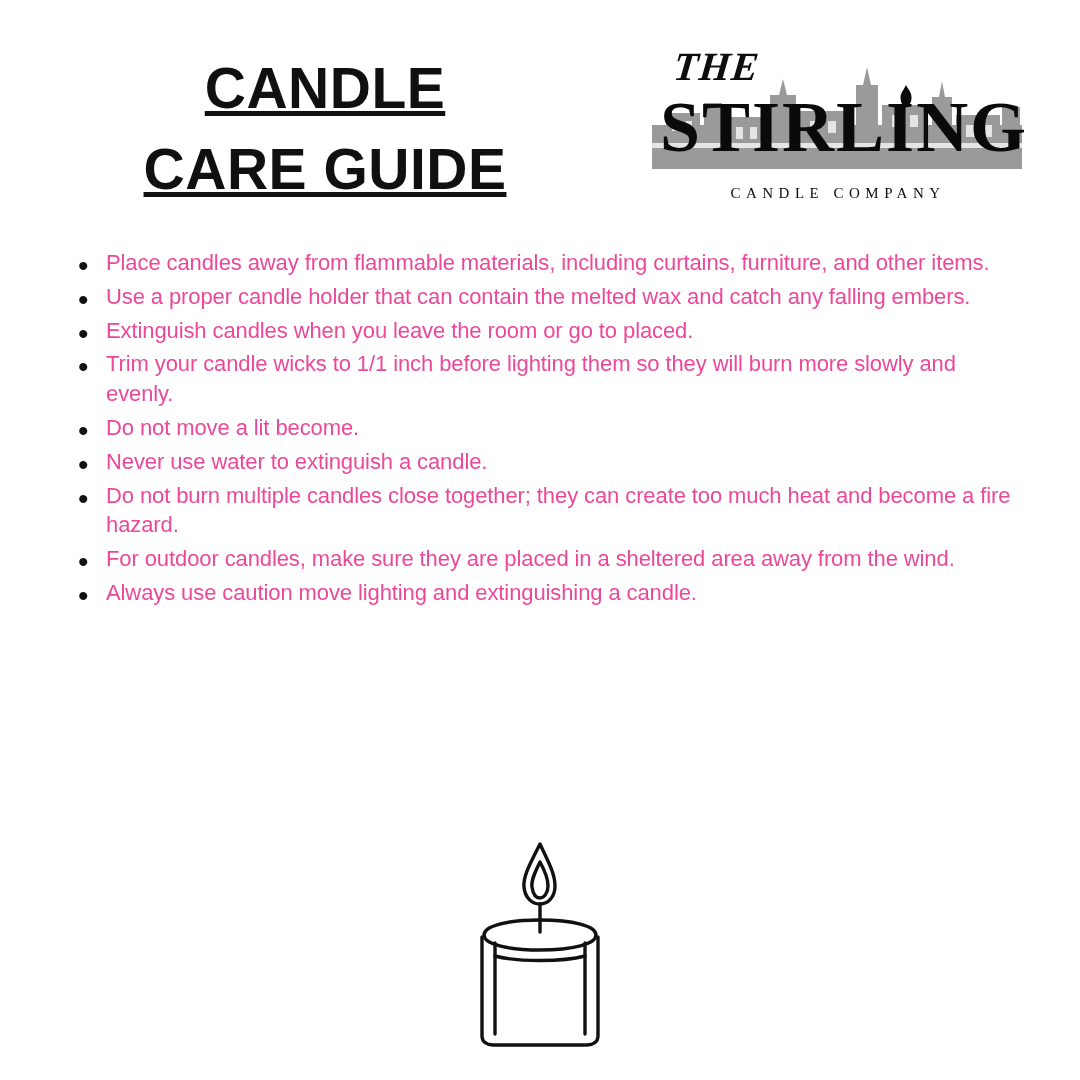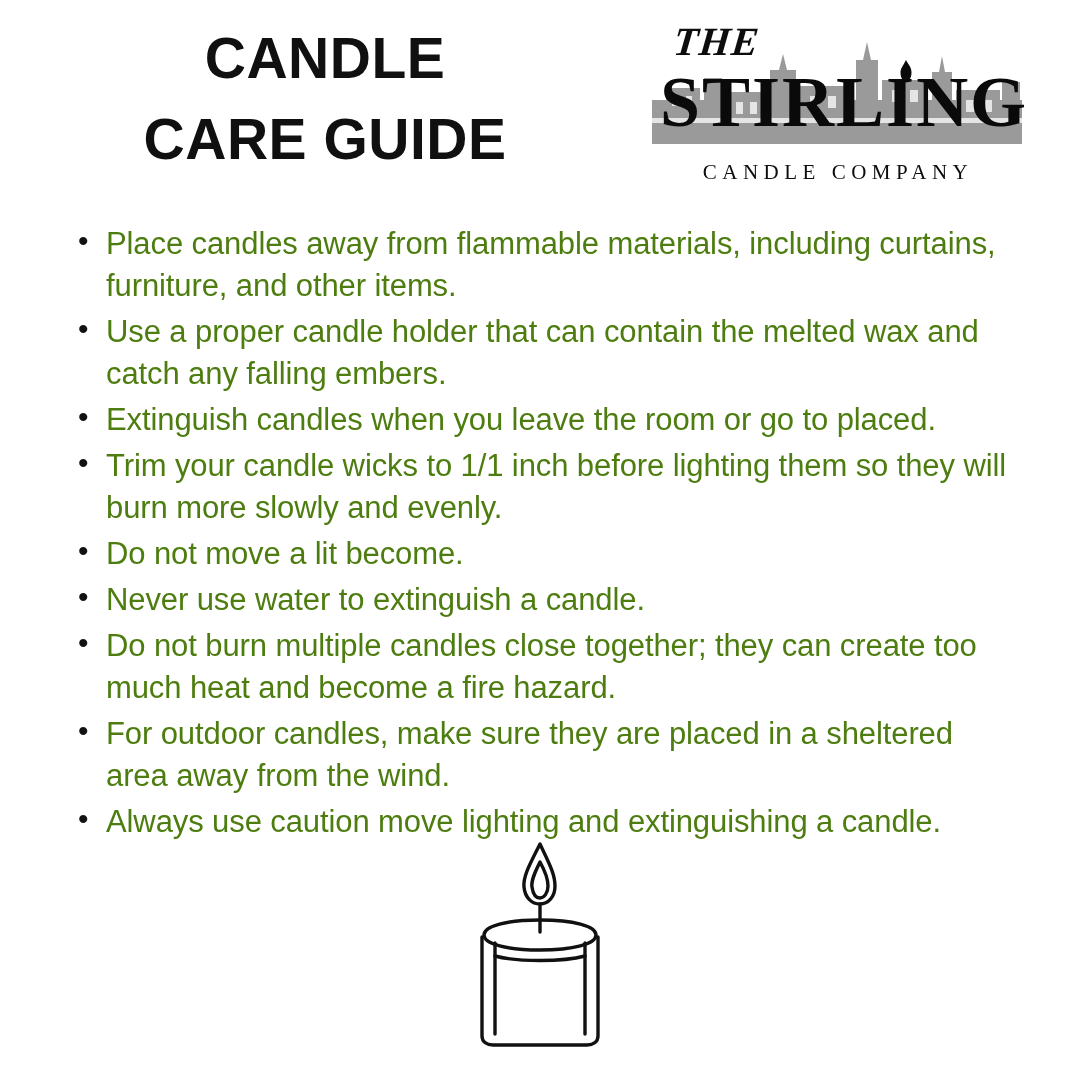--- a/index.html
+++ b/index.html
@@ -18,24 +18,25 @@
 
   .page {
     position: absolute;
     inset: 0;
     padding: 0;
   }
 
   
   .header {
     display: flex;
-    align-items: flex-start;
+    align-items: center;
     justify-content: space-between;
-    padding: 10px 58px 0 60px;
+    padding: 35px 58px 0 60px;
     box-sizing: border-box;
+    text-decoration: underline;
   }
 
   .title-block {
     flex: 0 0 auto;
     padding-top: 8px;
     width: 540px;
   }
 
   .title-line {
     font-family: "Liberation Sans", sans-serif;
@@ -91,44 +92,44 @@
     color: #0a0a0a;
     letter-spacing: 2px;
   }
   .logo-sub {
     position: absolute;
     left: 8px;
     top: 146px;
     width: 356px;
     text-align: center;
     font-family: "Liberation Serif", serif;
-    font-size: 21px;
+    font-size: 15px;
     letter-spacing: 5.5px;
     color: #0d0d0d;
   }
   .logo-flame {
     position: absolute;
     left: 247px;
     top: 46px;
     width: 14px;
     height: 22px;
   }
 
   
   .care-list {
     margin: 34px 0 0 0;
     padding: 0 58px 0 72px;
     list-style: none;
     box-sizing: border-box;
   }
   .care-list li {
     position: relative;
-    font-size: 31px;
+    font-size: 22px;
     line-height: 1.355;
-    color: #4d7c0f;
+    color: #ec4899;
     margin-bottom: 4px;
     padding-left: 34px;
     letter-spacing: -0.1px;
   }
   .care-list li::before {
     content: "\2022";
     position: absolute;
     left: 6px;
     top: -2px;
     font-size: 30px;

